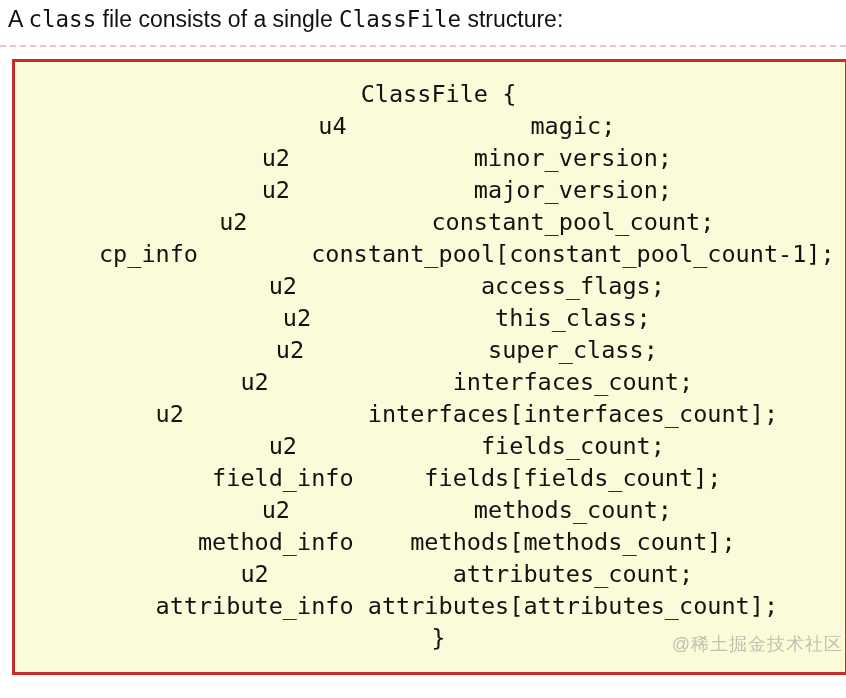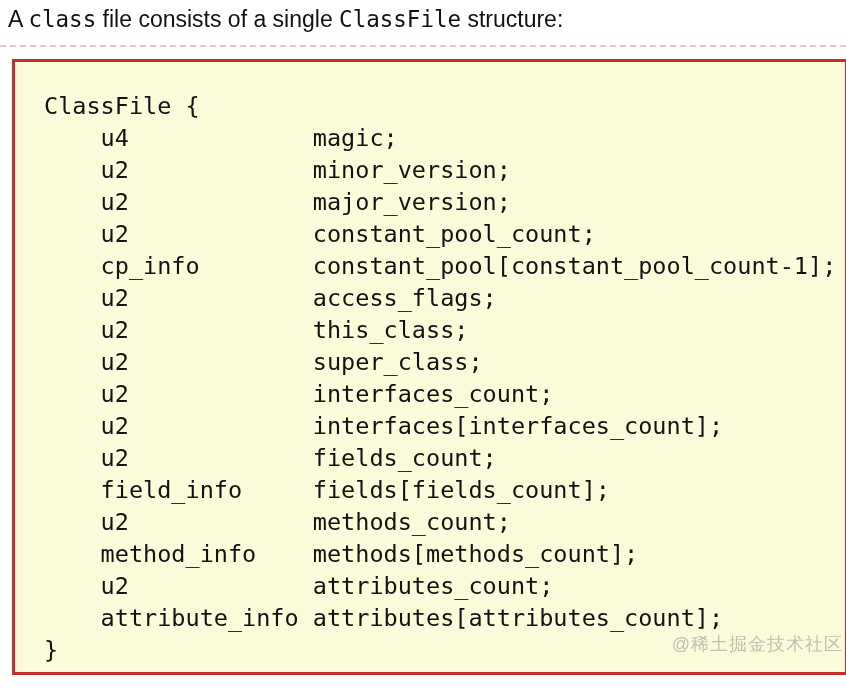--- a/index.html
+++ b/index.html
@@ -42,27 +42,28 @@
     position: absolute;
     top: 59px;
     left: 12px;
     right: -2px;
     height: 610px;
     box-sizing: content-box;
     border: 3px solid #c92c2c;
     background: #fbfbda;
   }
   .code {
-    margin: 12px;
+    margin: 0;
     padding: 16px 0 0 17px;
     font-family: "DejaVu Sans Mono", monospace;
     font-size: 23.5px;
     line-height: 32px;
     color: #121212;
     white-space: pre;
+    text-align: center;
   }
   .watermark {
     position: absolute;
     top: 632px;
     right: 3px;
     font-size: 18px;
     line-height: 24px;
     letter-spacing: 1px;
     color: #9c9c9c;
     opacity: 0.62;

